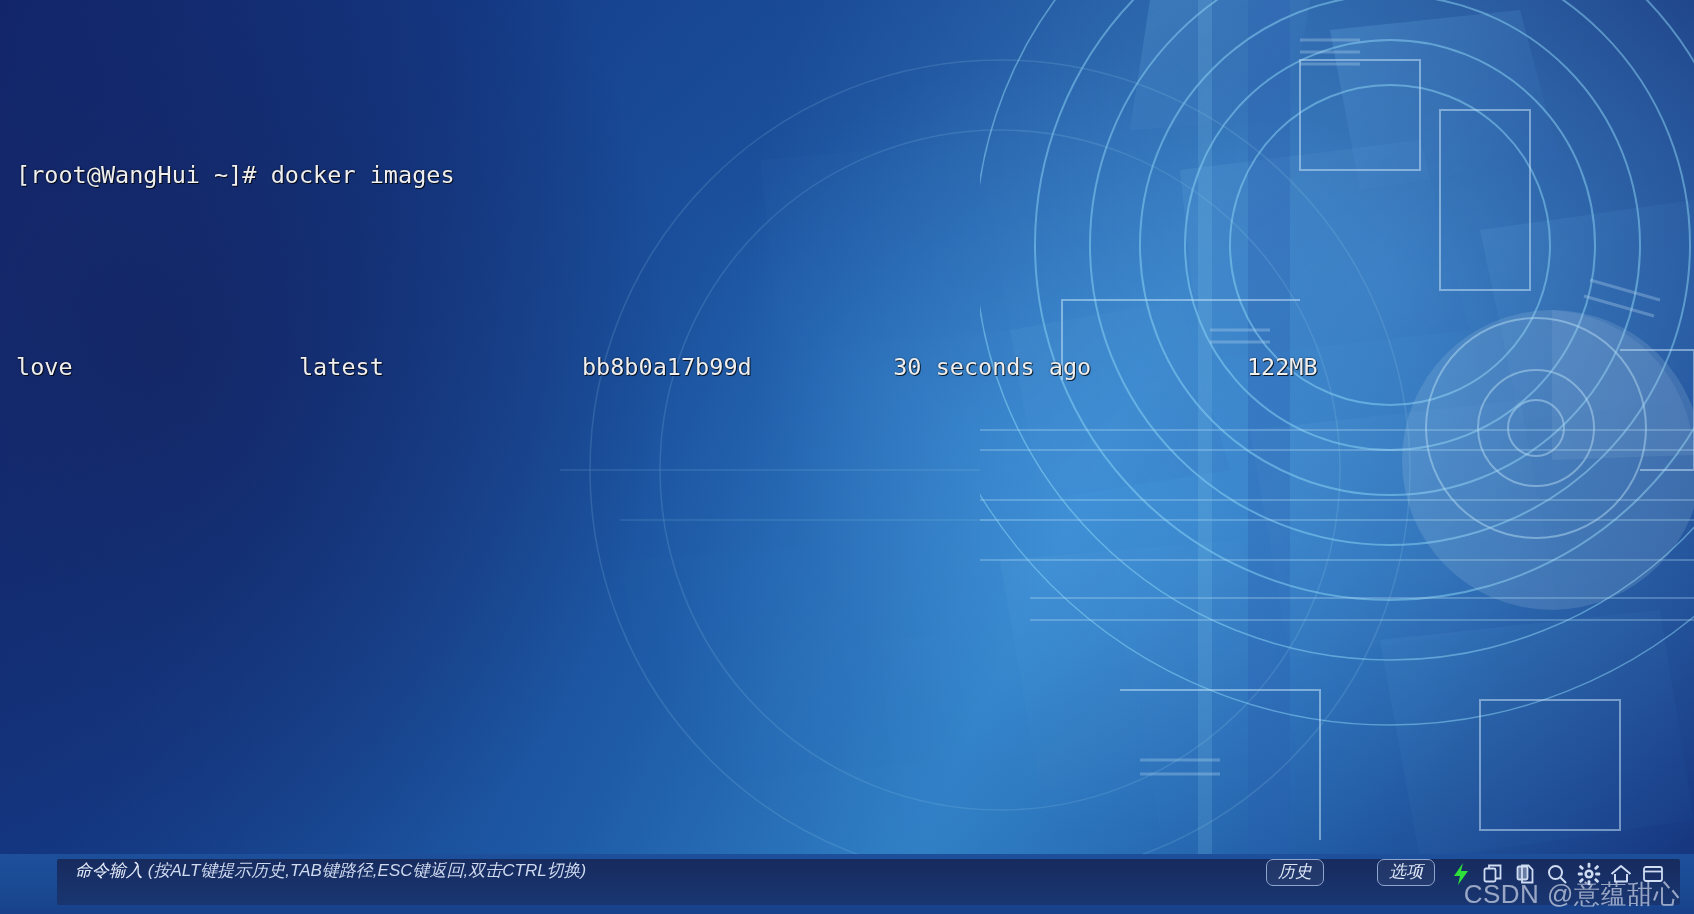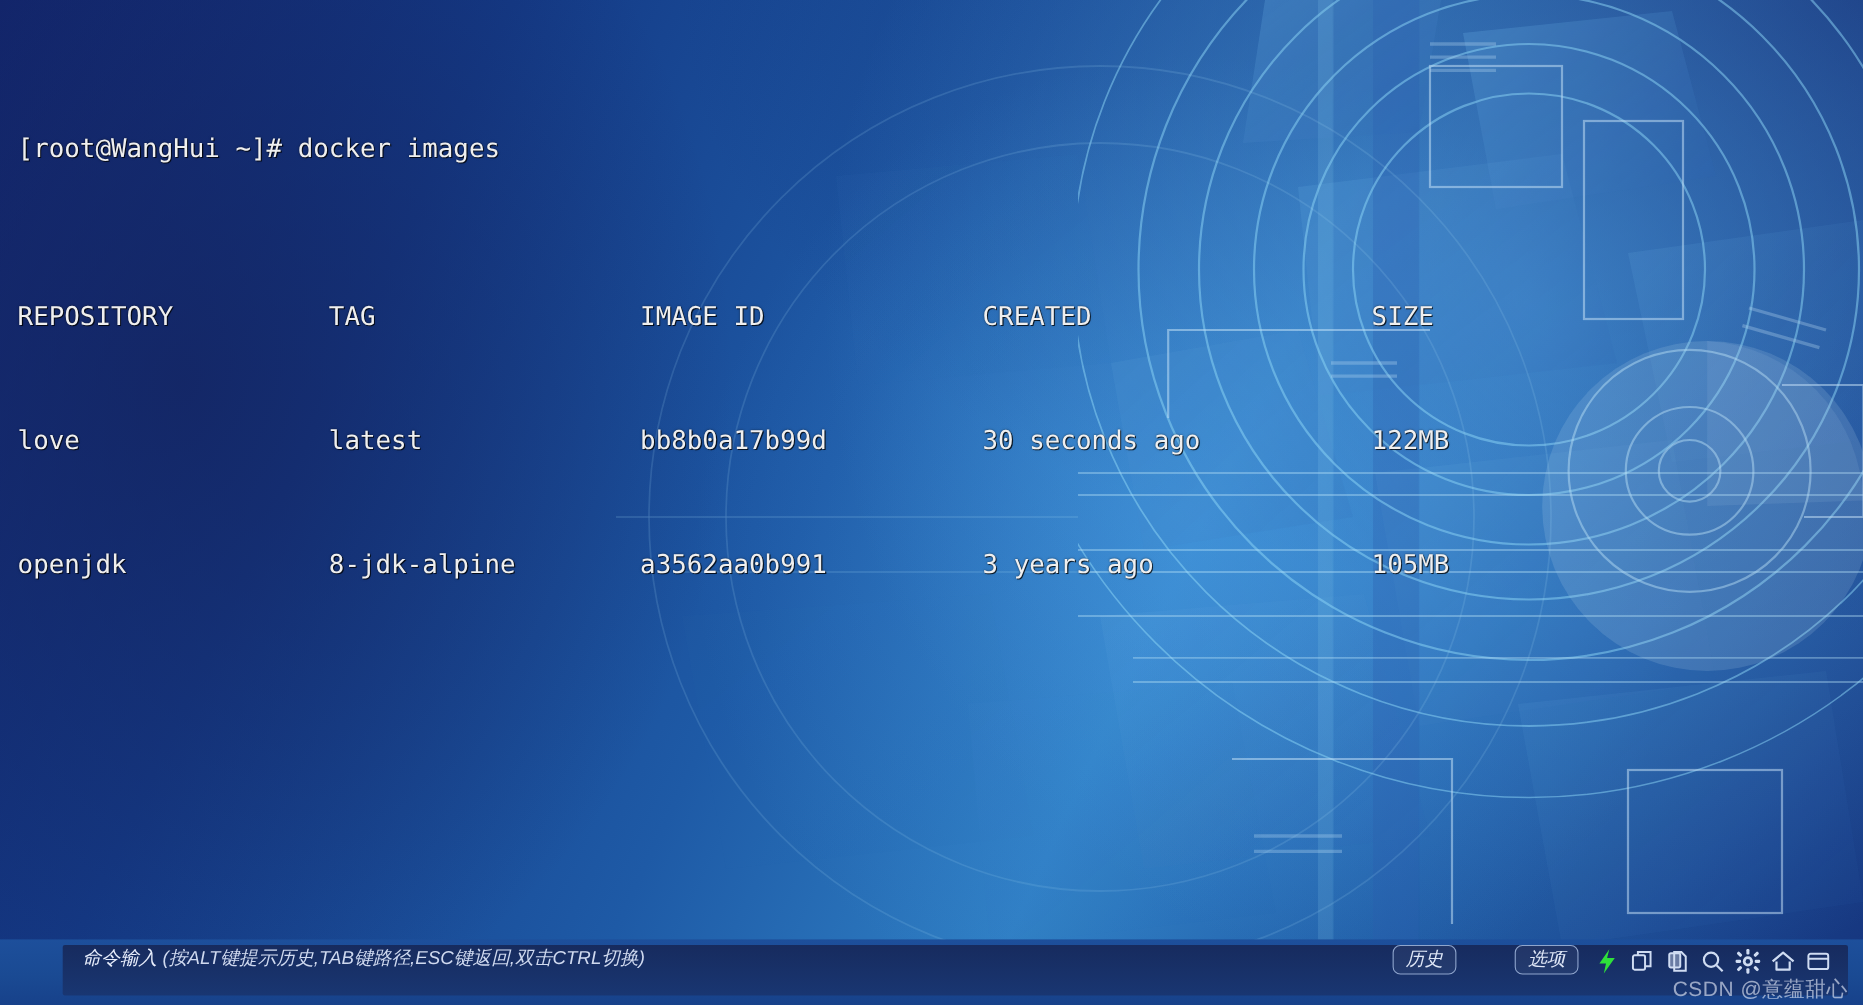--- a/index.html
+++ b/index.html
@@ -31,21 +31,21 @@
     padding:4px 0 0 16px;
     font-family:"DejaVu Sans Mono", monospace;
     font-size:23.5px;
     line-height:37.8px;
     letter-spacing:0px;
     color:#e9e9e9;
     white-space:pre;
     text-shadow:1px 1px 0 rgba(0,0,0,0.75), 0 0 2px rgba(0,0,0,0.6);
     overflow:hidden;
   }
-  #term .line { height:37.8px; }
+  #term .line { height:37.8px;margin-top:40px; }
   .c-white   { color:#efefef; }
   .blank { height:37.8px; }
 
   
   #statusbar {
     position:absolute; left:0; bottom:0; width:1694px; height:60px;
     background:linear-gradient(180deg,#1d4f9b 0%, #1a4a93 55%, #17418a 100%);
   }
   #statusinner {
     position:absolute; left:57px; right:14px; top:5px; height:46px;
@@ -77,21 +77,21 @@
     margin-left:44px;
   }
   .sb-icon {
     display:inline-flex; align-items:center; justify-content:center;
     width:30px; height:30px; margin-left:2px;
   }
   .sb-icon svg { display:block; }
   #watermark {
     position:absolute; right:14px; bottom:2px;
     font-family:"Liberation Sans","DejaVu Sans",sans-serif;
-    font-size:19px;
+    font-size:26px;
     color:rgba(232,238,250,0.62);
     letter-spacing:0.5px;
     pointer-events:none;
     white-space:nowrap;
   }
 </style>
 </head>
 <body>
 
 <div id="wallpaper">
@@ -183,23 +183,21 @@
       <polygon points="620,560 900,540 940,760 660,790" fill="url(#shg)" opacity="0.22"></polygon>
       <polygon points="880,640 1120,620 1160,830 900,860" fill="url(#shg)" opacity="0.25"></polygon>
     </g>
   </svg>
 </div>
 
 <div id="term">
 
   <div class="line"><span class="c-white">[root@WangHui ~]# docker images</span></div>
 
-  <div class="line"><span id="hdr" class="c-white">REPOSITORY          TAG                 IMAGE ID              CREATED                  SIZE</span></div>
   <div class="line"><span id="row0" class="c-white">love                latest              bb8b0a17b99d          30 seconds ago           122MB</span></div>
-  <div class="line"><span id="row1" class="c-white">openjdk             8-jdk-alpine        a3562aa0b991          3 years ago              105MB</span></div>
 
 
   <div class="blank"></div>
   
 
   
   
 
   
 

